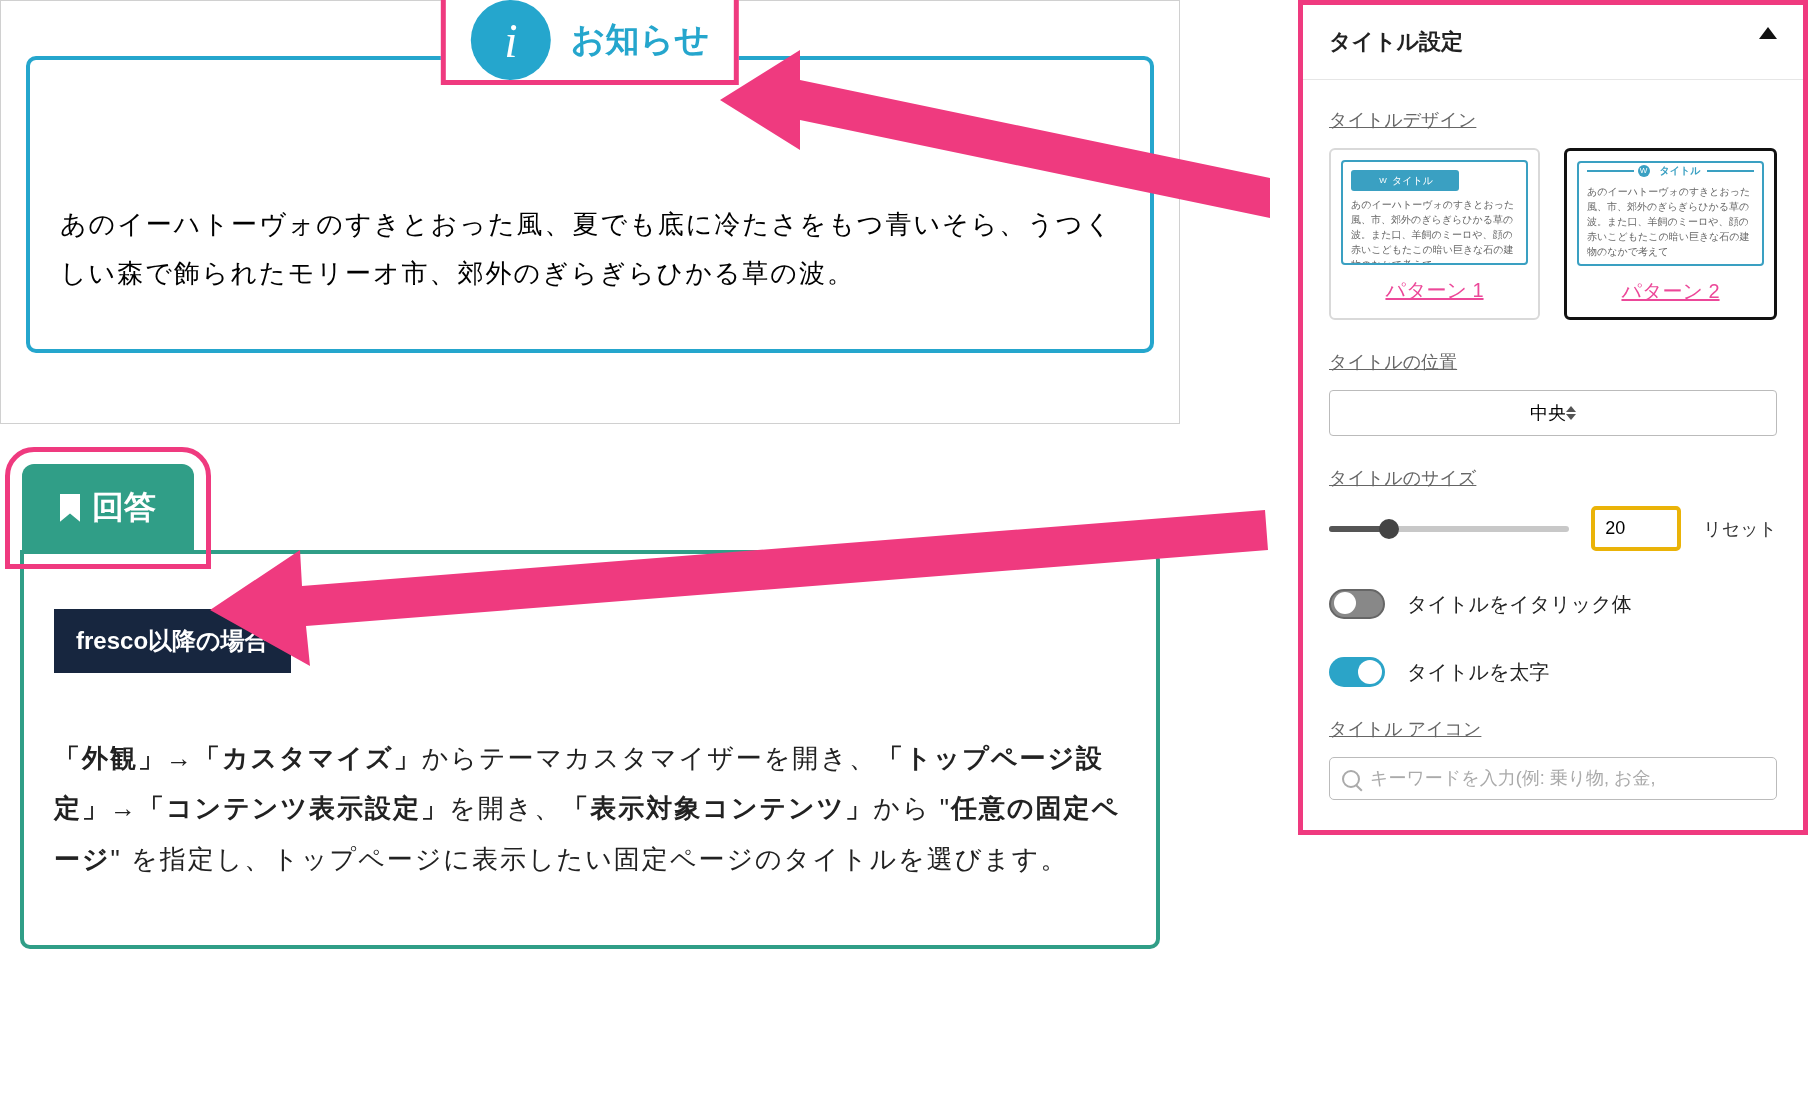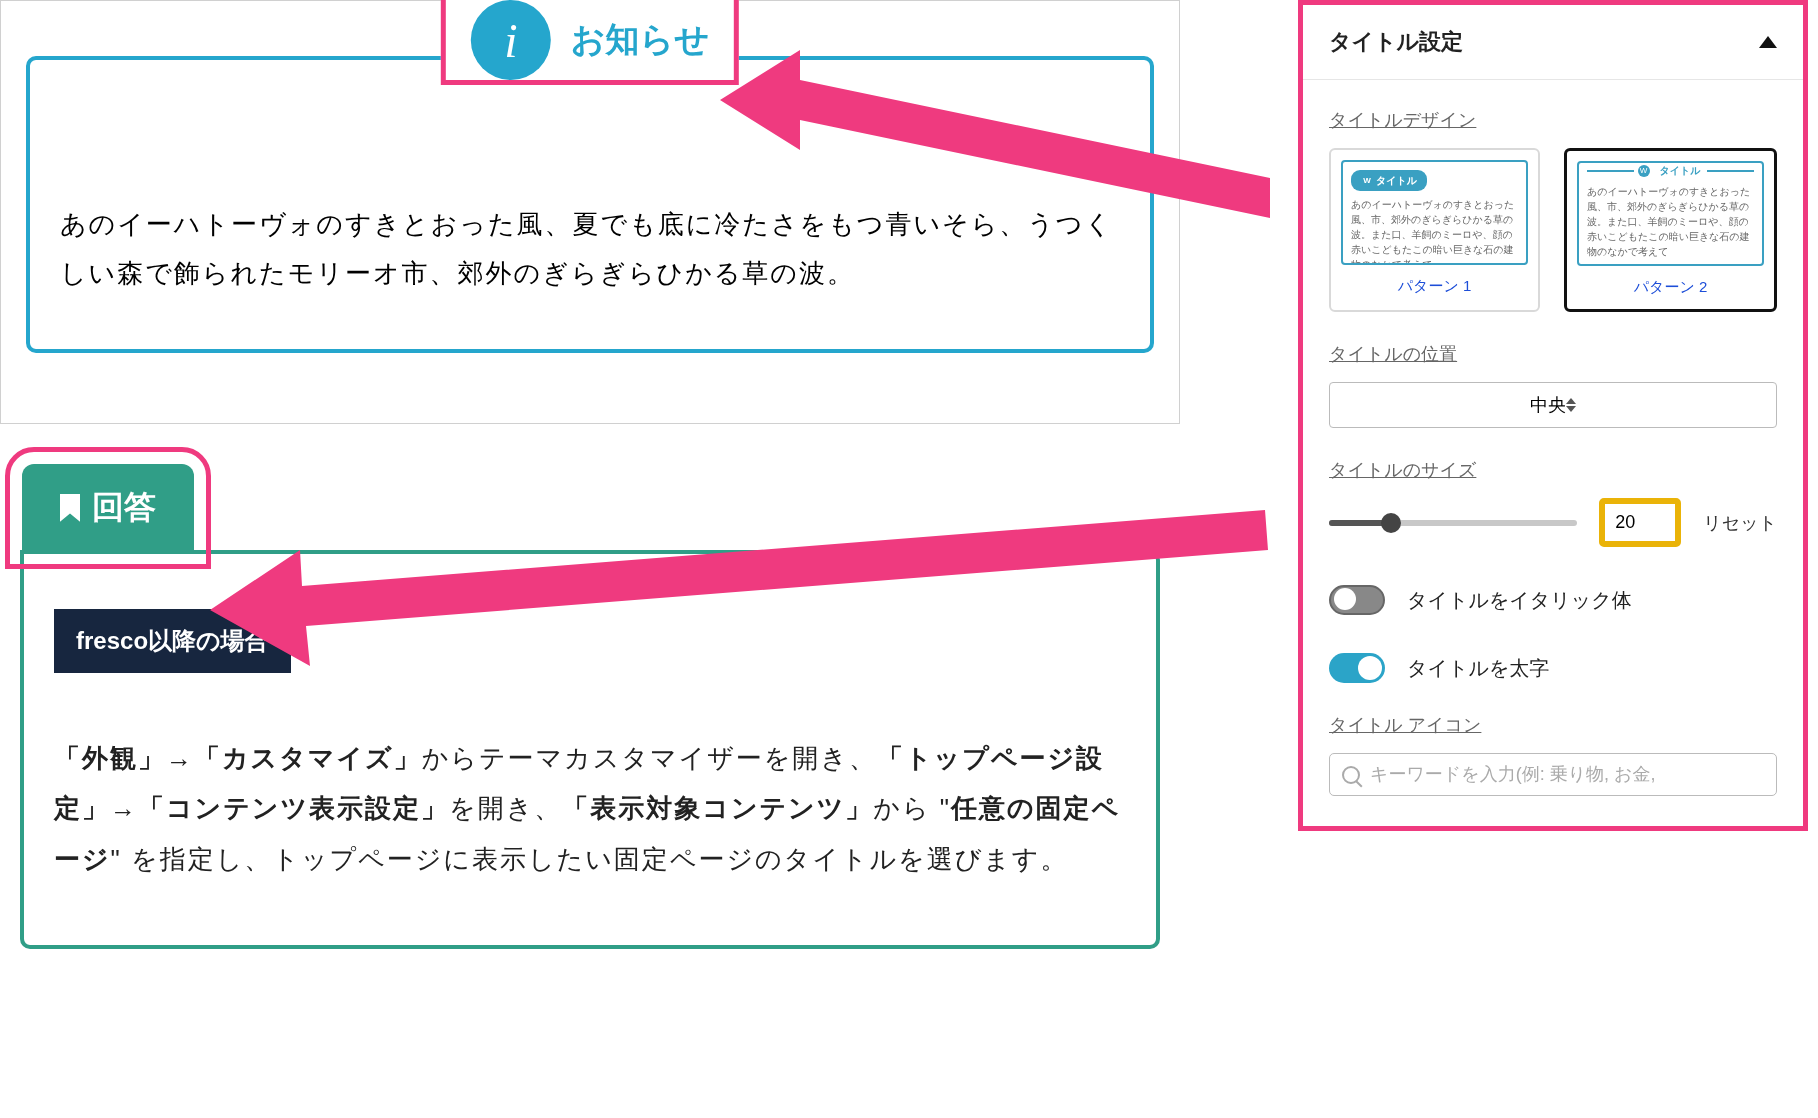--- a/index.html
+++ b/index.html
@@ -145,21 +145,21 @@
       right: 10px;
       top: 0;
       width: 510px;
       border: 5px solid #ef3a7f;
       background: #fff;
       padding-bottom: 30px;
     }
     .panel-header {
       display: flex;
       justify-content: space-between;
-      align-items: center;
+      align-items: flex-start;
       padding: 22px 26px;
       border-bottom: 1px solid #e6e6e6;
       font-size: 22px;
       font-weight: 700;
       color: #222;
     }
     .chevron-up {
       width: 0;
       height: 0;
       border-left: 9px solid transparent;
@@ -196,51 +196,51 @@
       font-size: 10px;
       color: #666;
       line-height: 1.5;
       text-align: left;
     }
     .pv1-title {
       display: inline-block;
       background: #3aa0c2;
       color: #fff;
       font-size: 10px;
-      font-weight: 700;
-      padding: 3px 10px;
-      border-radius: 9px;
+      font-weight: 400;
+      padding: 3px 26px;
+      border-radius: 3px;
       margin-bottom: 6px;
     }
     .pv-ico { display:inline-block;width:12px;height:12px;border-radius:50%;background:#3aa0c2;color:#fff;font-size:8px;text-align:center;line-height:12px;vertical-align:middle;margin-right:3px;}
     .pv2-head { display:flex;align-items:center;justify-content:center;gap:4px;margin-top:-22px;margin-bottom:6px;}
     .pv2-title { color: #3aa0c2; font-size:10px; font-weight:700; background:#fff; padding:0 3px;}
     .pv2-line { flex:1;height:2px;background:#3aa0c2;}
     .pattern-preview.p2 { padding-top: 22px; }
-    .pattern-label { font-size: 15px; color: #1d4ed8; }
+    .pattern-label { font-size: 20px; color: #ec4899; text-decoration: underline; }
     .select-like {
       border: 1px solid #bbb;
       border-radius: 4px;
       padding: 10px 14px;
       font-size: 18px;
       display: flex;
       justify-content: center;
       align-items: center;
       background: #fff;
     }
     .select-arrows {
       display:flex;flex-direction:column;gap:2px;
     }
     .sa-up{width:0;height:0;border-left:5px solid transparent;border-right:5px solid transparent;border-bottom:6px solid #555;}
     .sa-down{width:0;height:0;border-left:5px solid transparent;border-right:5px solid transparent;border-top:6px solid #555;}
     .size-row{display:flex;align-items:center;gap:22px;}
     .slider-track{position:relative;flex:1;height:6px;background:#c8c8c8;border-radius:3px;}
     .slider-fill{position:absolute;left:0;top:0;height:6px;background:#555;border-radius:3px;width:25%;}
     .slider-thumb{position:absolute;top:50%;left:25%;transform:translate(-50%,-50%);width:20px;height:20px;border-radius:50%;background:#444;}
-    .size-input{width:82px;border:6px solid #eab308;border-radius:5px;padding:8px 10px;font-size:18px;}
+    .size-input{width:90px;border:4px solid #eab308;border-radius:5px;padding:8px 10px;font-size:18px;}
     .reset-link{font-size:18px;color:#333;}
     .toggle-row{display:flex;align-items:center;gap:22px;margin-top:38px;}
     .toggle{width:56px;height:30px;border-radius:15px;position:relative;flex-shrink:0;}
     .toggle.on{background:#2ba4c8;}
     .toggle.off{background:#888;border:2px solid #666;}
     .toggle .knob{position:absolute;top:3px;width:24px;height:24px;border-radius:50%;background:#fff;}
     .toggle.on .knob{right:3px;}
     .toggle.off .knob{left:3px;background:#fff;top:1px;width:22px;height:22px;}
     .toggle-label{font-size:20px;color:#222;}
     .search-input-wrap{display:flex;align-items:center;gap:10px;border:1px solid #bbb;border-radius:5px;padding:10px 12px;margin-top:6px;}

